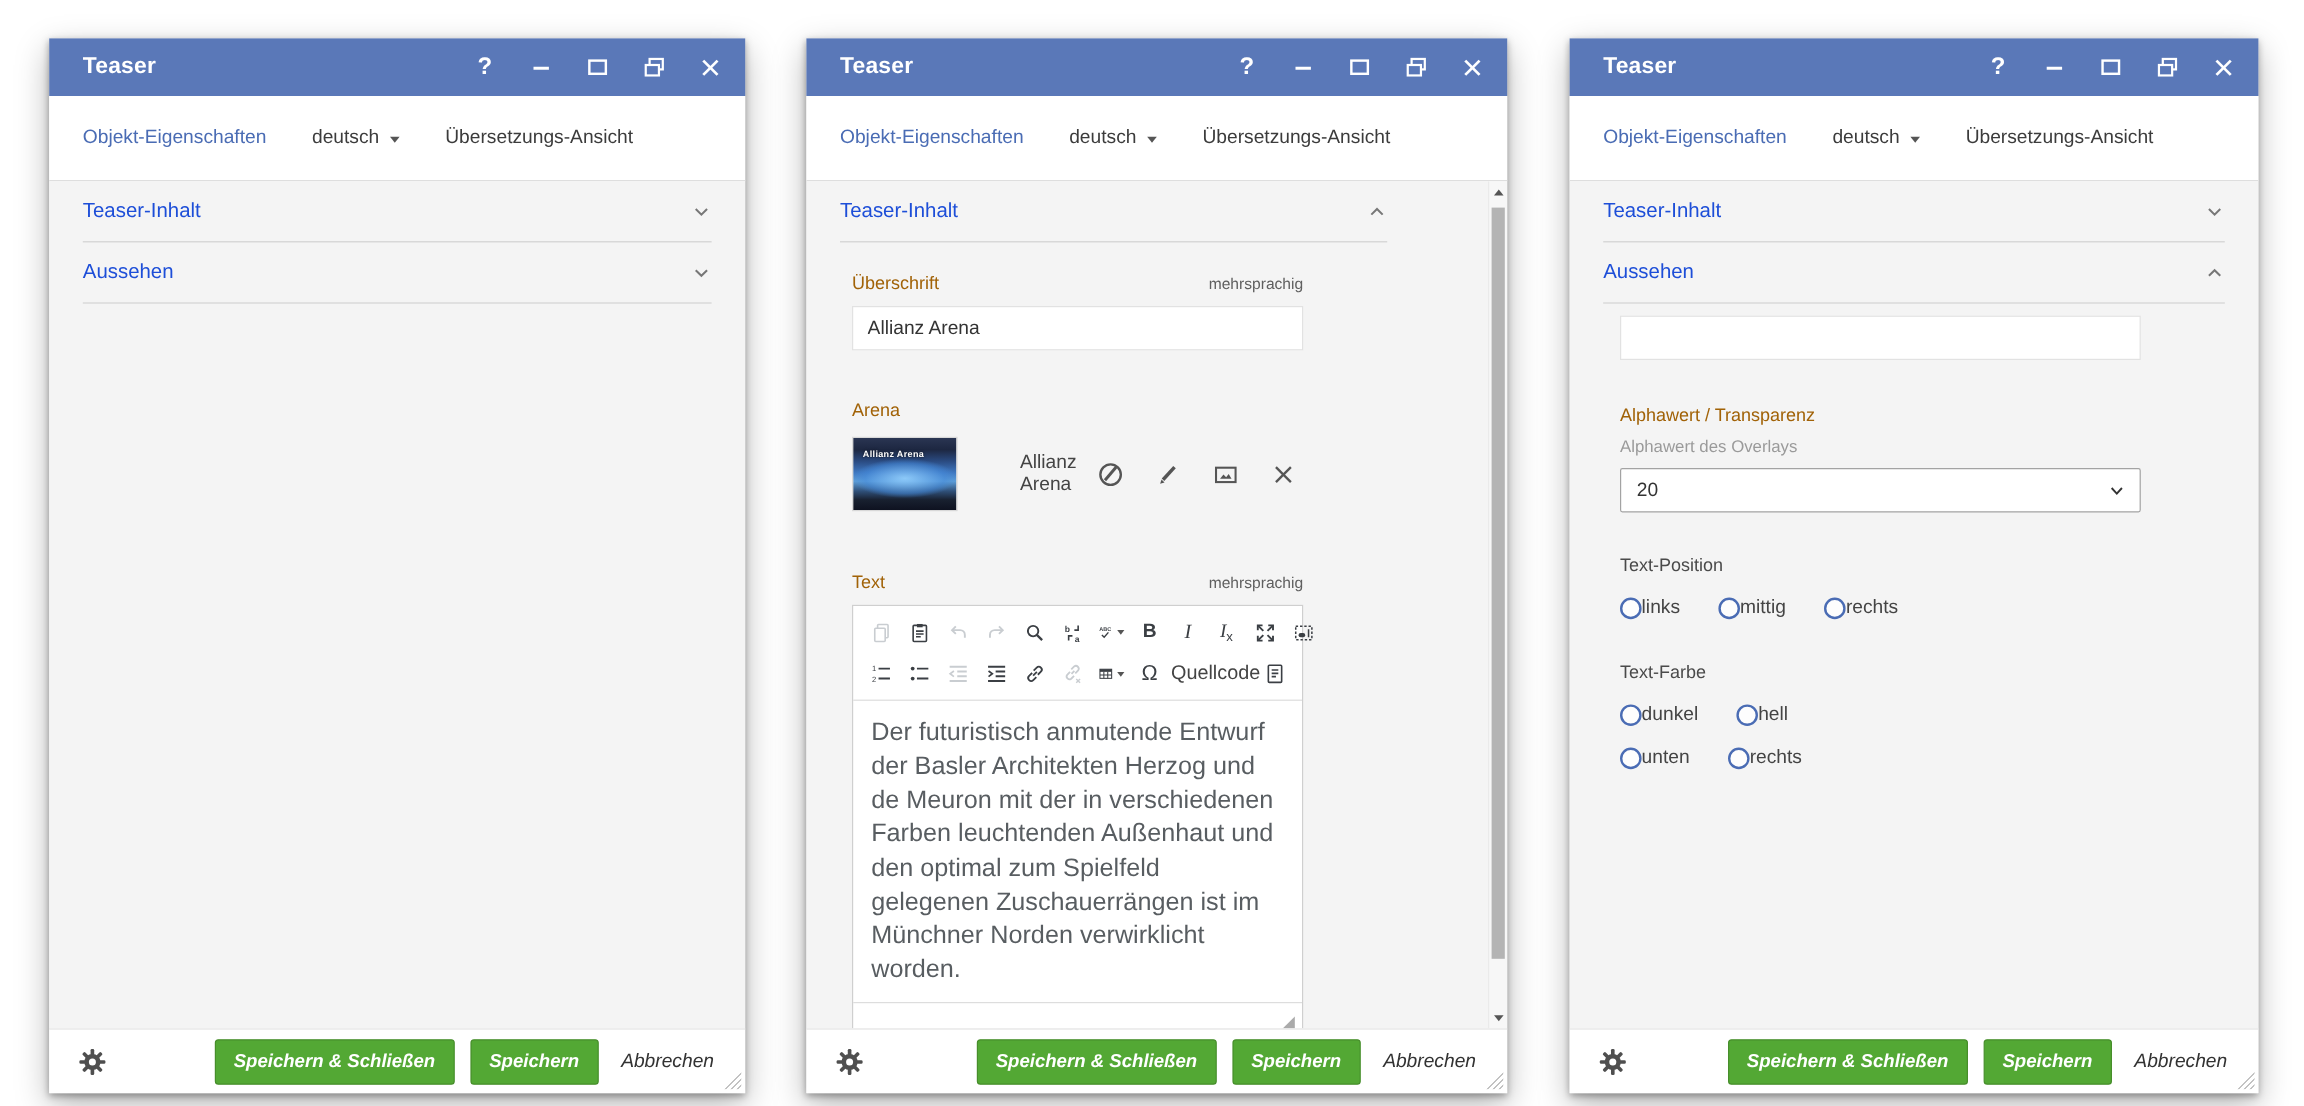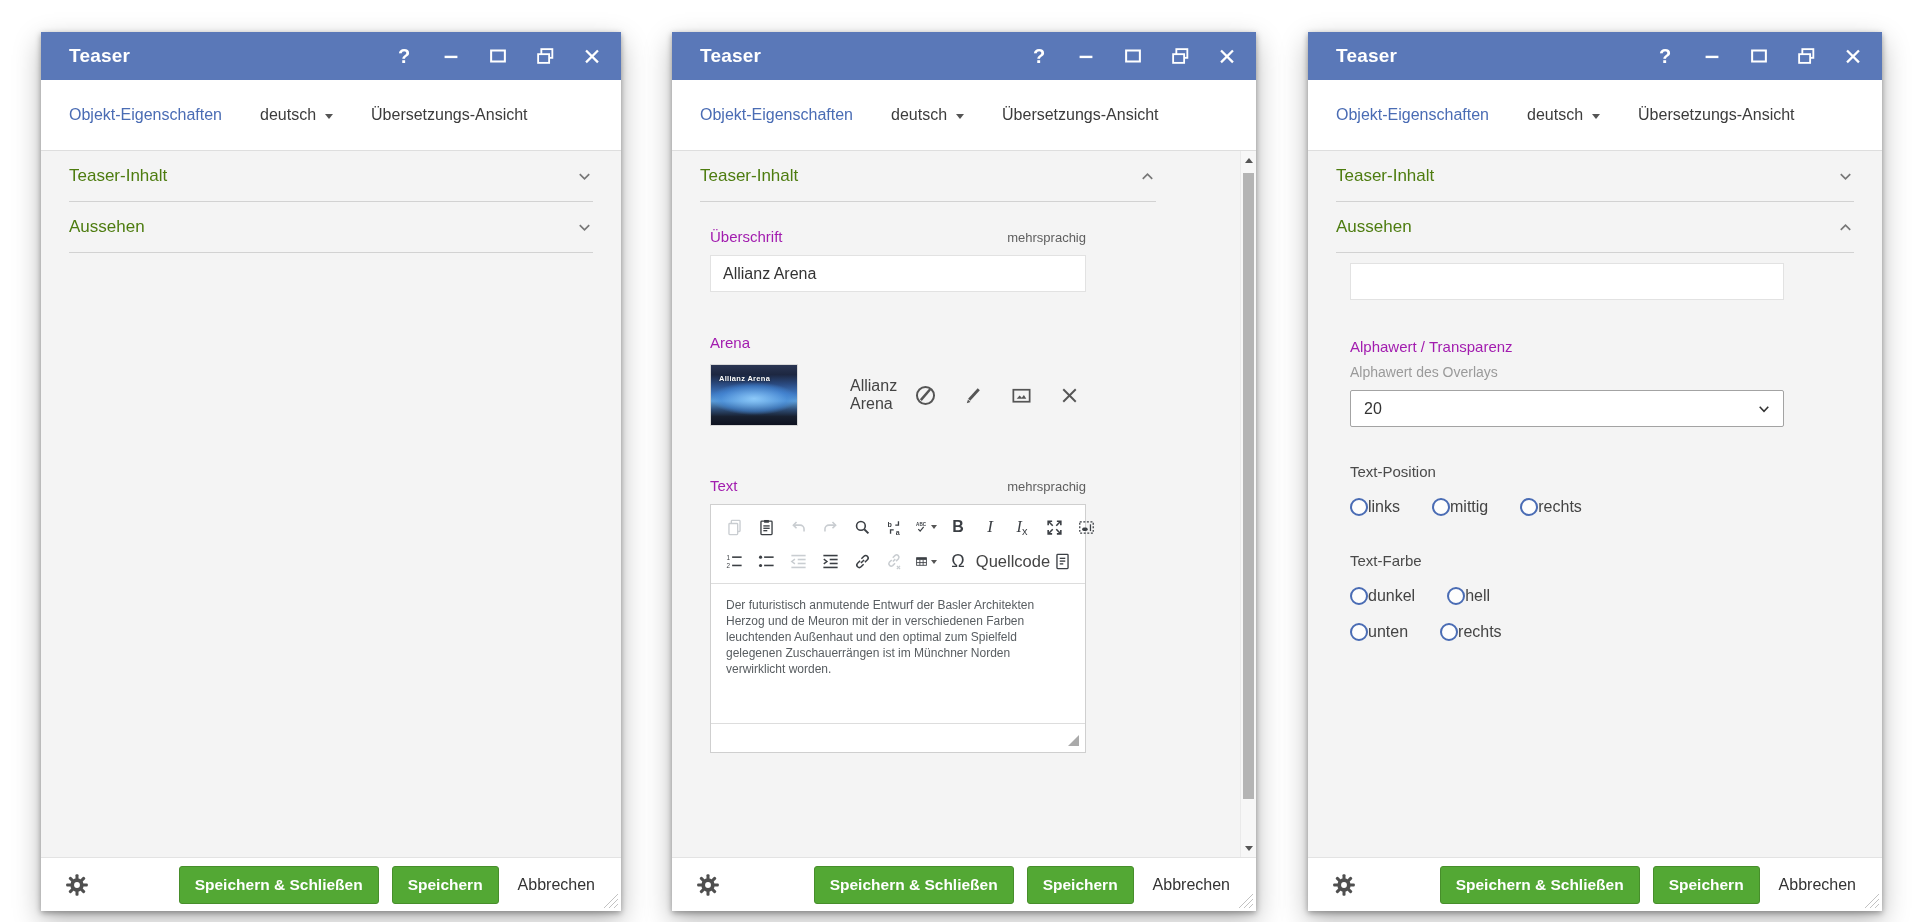--- a/index.html
+++ b/index.html
@@ -43,29 +43,29 @@
     border-top: 5px solid #555; display: inline-block; margin-top: 2px;
   }
 
   
   .content { flex: 1 1 auto; position: relative; background: #f4f4f4; overflow: hidden; }
   .content-inner { padding: 0 28px; }
   .win2 .content-inner { padding: 0 100px 0 28px; }
 
   .section-header {
     height: 51px; display: flex; align-items: center; justify-content: space-between;
-    border-bottom: 1px solid #d2d2d2; color: #4d7c0f; font-size: 17px; cursor: pointer;
+    border-bottom: 1px solid #d2d2d2; color: #1d4ed8; font-size: 17px; cursor: pointer;
   }
   .chev svg { display: block; }
 
   .fields  { padding-left: 10px; padding-right: 70px; }
   .win3 .fields { padding-left: 14px; padding-right: 70px; }
 
   .fld-label-row { display: flex; align-items: baseline; justify-content: space-between; margin-top: 26px; }
-  .fld-label { font-size: 15px; color: #a21caf; }
+  .fld-label { font-size: 15px; color: #a16207; }
   .badge { font-size: 13px; color: #5f5f5f; }
   .sub-label { font-size: 14px; color: #9a9a9a; margin-top: 9px; }
 
   .text-input {
     width: 100%; height: 37px; margin-top: 10px; background: #fff;
     border: 1px solid #e2e2e2; font-size: 16px; color: #333; padding: 0 12px;
     font-family: "Liberation Sans", sans-serif; outline: none;
   }
 
   
@@ -95,21 +95,21 @@
   .tbtn svg { display: block; }
   .tbtn .glyph-b { font-size: 16px; font-weight: 800; }
   .tbtn .glyph-i { font-size: 17px; font-style: italic; font-family: "Liberation Serif", serif; }
   .tbtn .glyph-tx { font-size: 16px; font-style: italic; font-family: "Liberation Serif", serif; }
   .tbtn .glyph-tx .sub { font-size: 11px; font-style: normal; position: relative; top: 3px; font-family: "Liberation Sans", sans-serif; }
   .tbtn .glyph-omega { font-size: 18px; }
   .mini-caret { width: 0; height: 0; border-left: 3.5px solid transparent; border-right: 3.5px solid transparent; border-top: 4px solid #555; margin-left: 3px; }
   .src-label { font-size: 16.5px; color: #444; margin-left: 6px; }
   .editor-body {
     border-top: 1px solid #ddd; min-height: 140px; padding: 13px 15px;
-    font-size: 12px; color: #585d61; line-height: 1.34;
+    font-size: 21px; color: #585d61; line-height: 1.34;
   }
   .editor-foot { border-top: 1px solid #ddd; height: 29px; position: relative; }
   .ed-resizer {
     position: absolute; right: 6px; bottom: 6px; width: 0; height: 0; cursor: nwse-resize;
     border-left: 11px solid transparent; border-bottom: 11px solid #aaa;
   }
 
   
   .scrollbar { position: absolute; top: 0; right: 0; bottom: 0; width: 16px; background: #f7f7f7; border-left: 1px solid #eaeaea; }
   .sb-up, .sb-down { position: absolute; left: 0; width: 100%; height: 14px; display: flex; align-items: center; justify-content: center; cursor: pointer; }
@@ -133,21 +133,21 @@
   .radio-text { font-size: 16px; color: #444; }
 
   
   .footer {
     height: 54px; flex: 0 0 54px; background: #fff; border-top: 1px solid #e3e3e3;
     display: flex; align-items: center; padding: 0 20px 0 22px; position: relative;
   }
   .gear-btn { width: 28px; height: 28px; display: flex; align-items: center; justify-content: center; cursor: pointer; }
   .footer-buttons { margin-left: auto; display: flex; align-items: center; gap: 13px; }
   .btn {
-    font-family: "Liberation Sans", sans-serif; font-size: 15.5px; cursor: pointer; white-space: nowrap;
+    font-family: "Liberation Sans", sans-serif; font-size: 15.5px; cursor: pointer; white-space: nowrap; font-style: italic;
   }
   .btn.green {
     background: #53a834; border: 1px solid #478e2b; border-radius: 3px; color: #fff;
     font-weight: bold; padding: 9px 15px;
   }
   .btn.plain { background: transparent; border: none; color: #333; font-size: 16px; padding: 9px 6px; }
   .resize-handle {
     position: absolute; right: 3px; bottom: 3px; width: 15px; height: 15px; cursor: nwse-resize;
     background: repeating-linear-gradient(135deg, #c2c2c2 0 1px, transparent 1px 3.6px);
     clip-path: polygon(100% 0, 100% 100%, 0 100%);

